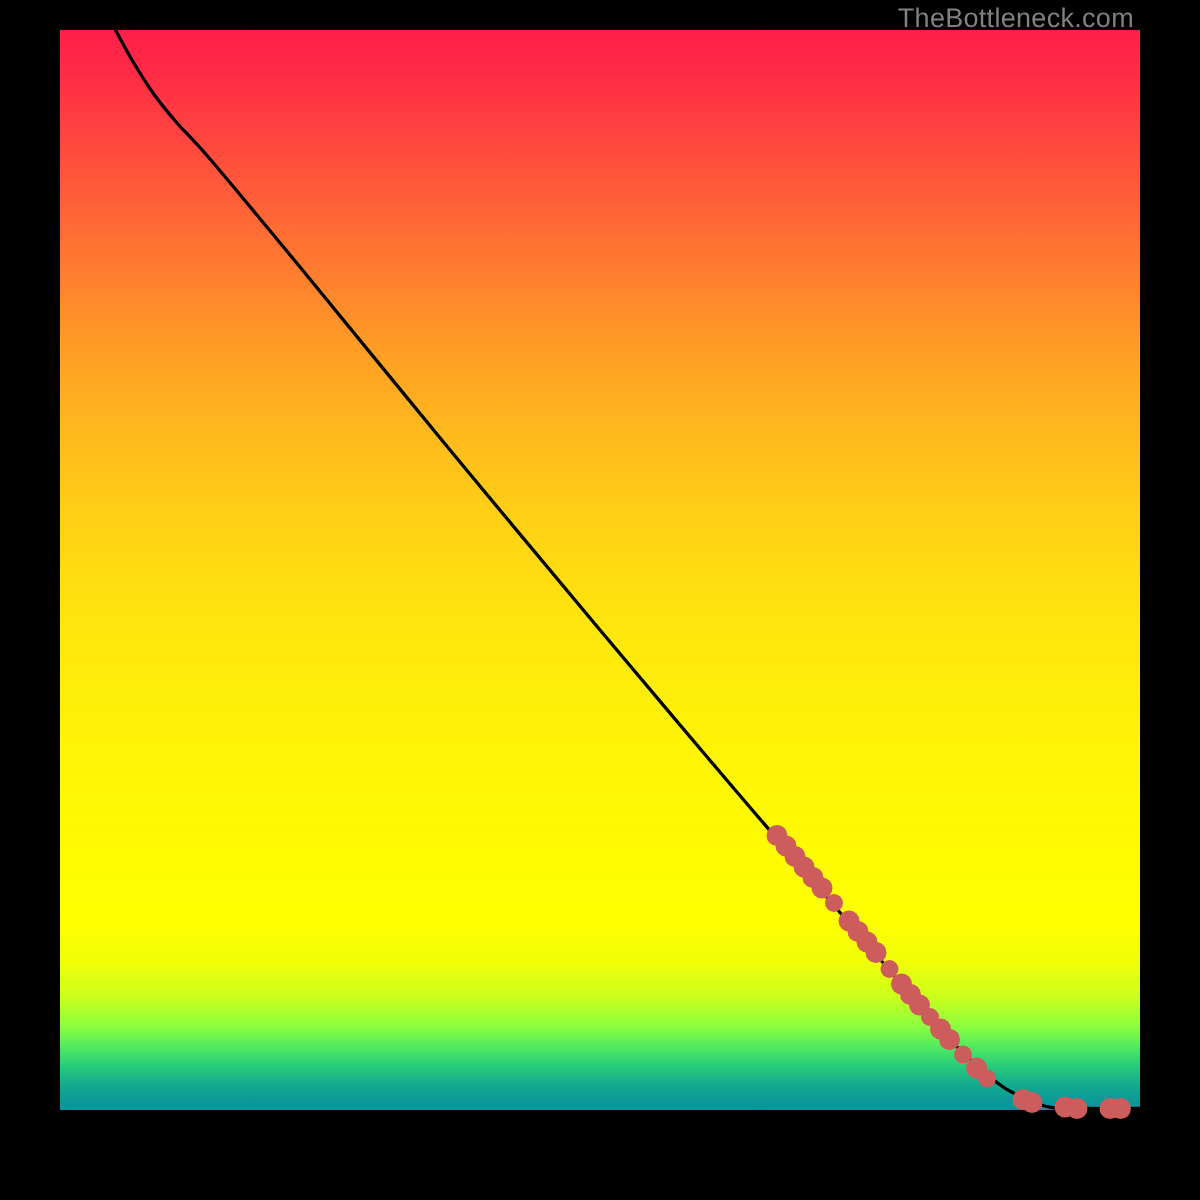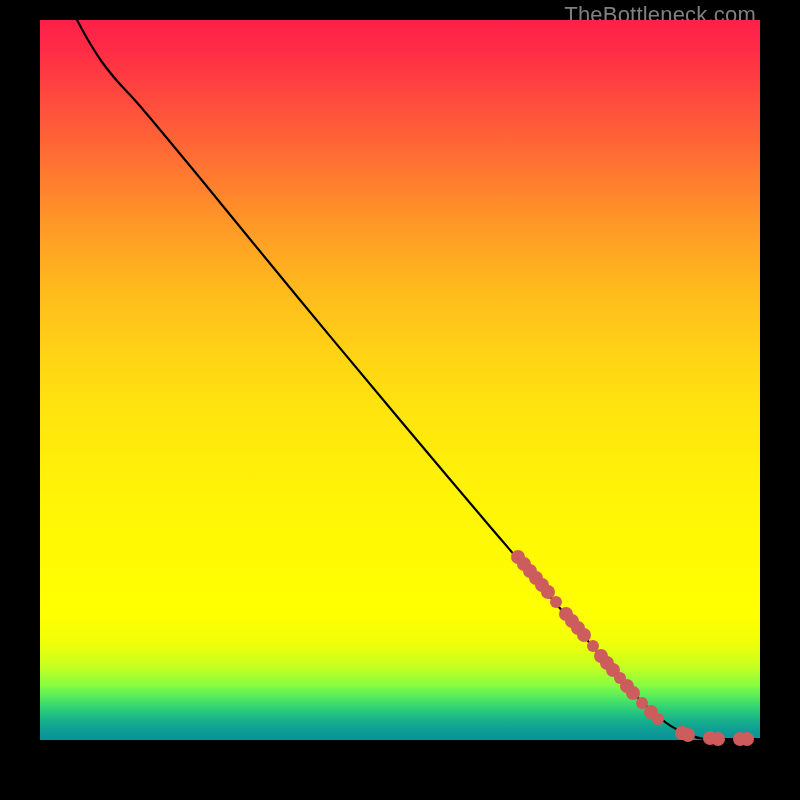--- a/index.html
+++ b/index.html
@@ -68,21 +68,21 @@
   }
   .dot {
     fill: #cd5c5c;
     stroke: none;
   }
   .watermark {
     position: absolute;
     right: 44px;
     top: 2px;
     color: #808080;
-    font-size: 22px;
+    font-size: 18px;
     letter-spacing: 0.2px;
     user-select: none;
   }
 </style>
 </head>
 <body>
 
 <div class="watermark">TheBottleneck.com</div>
 
 <div class="frame">

